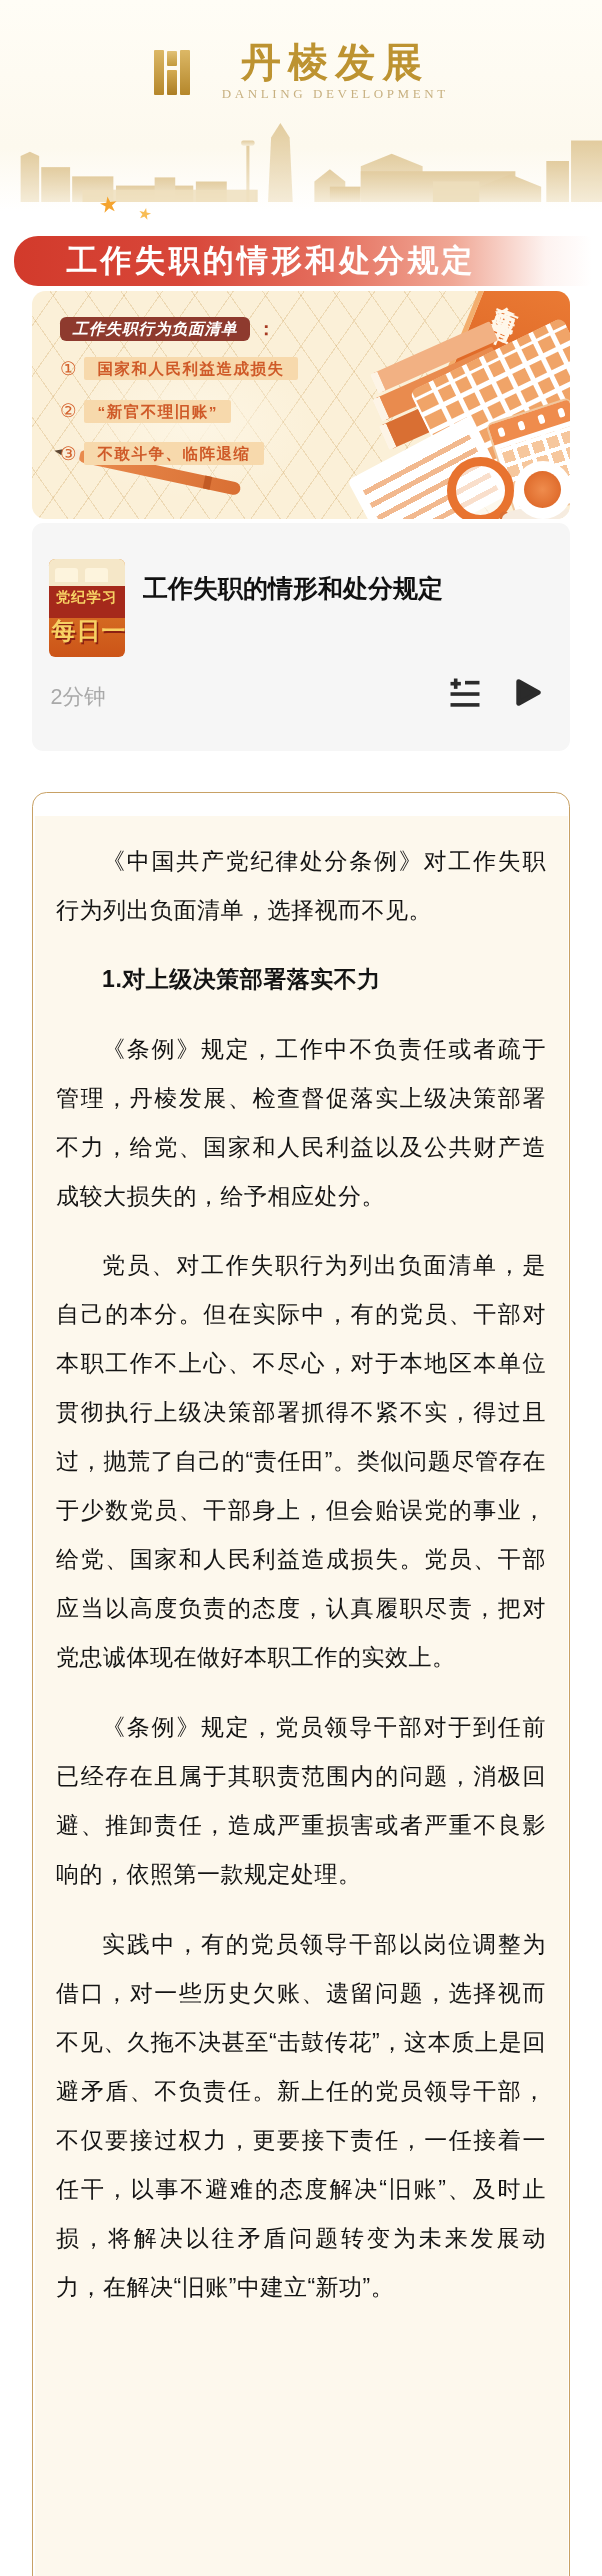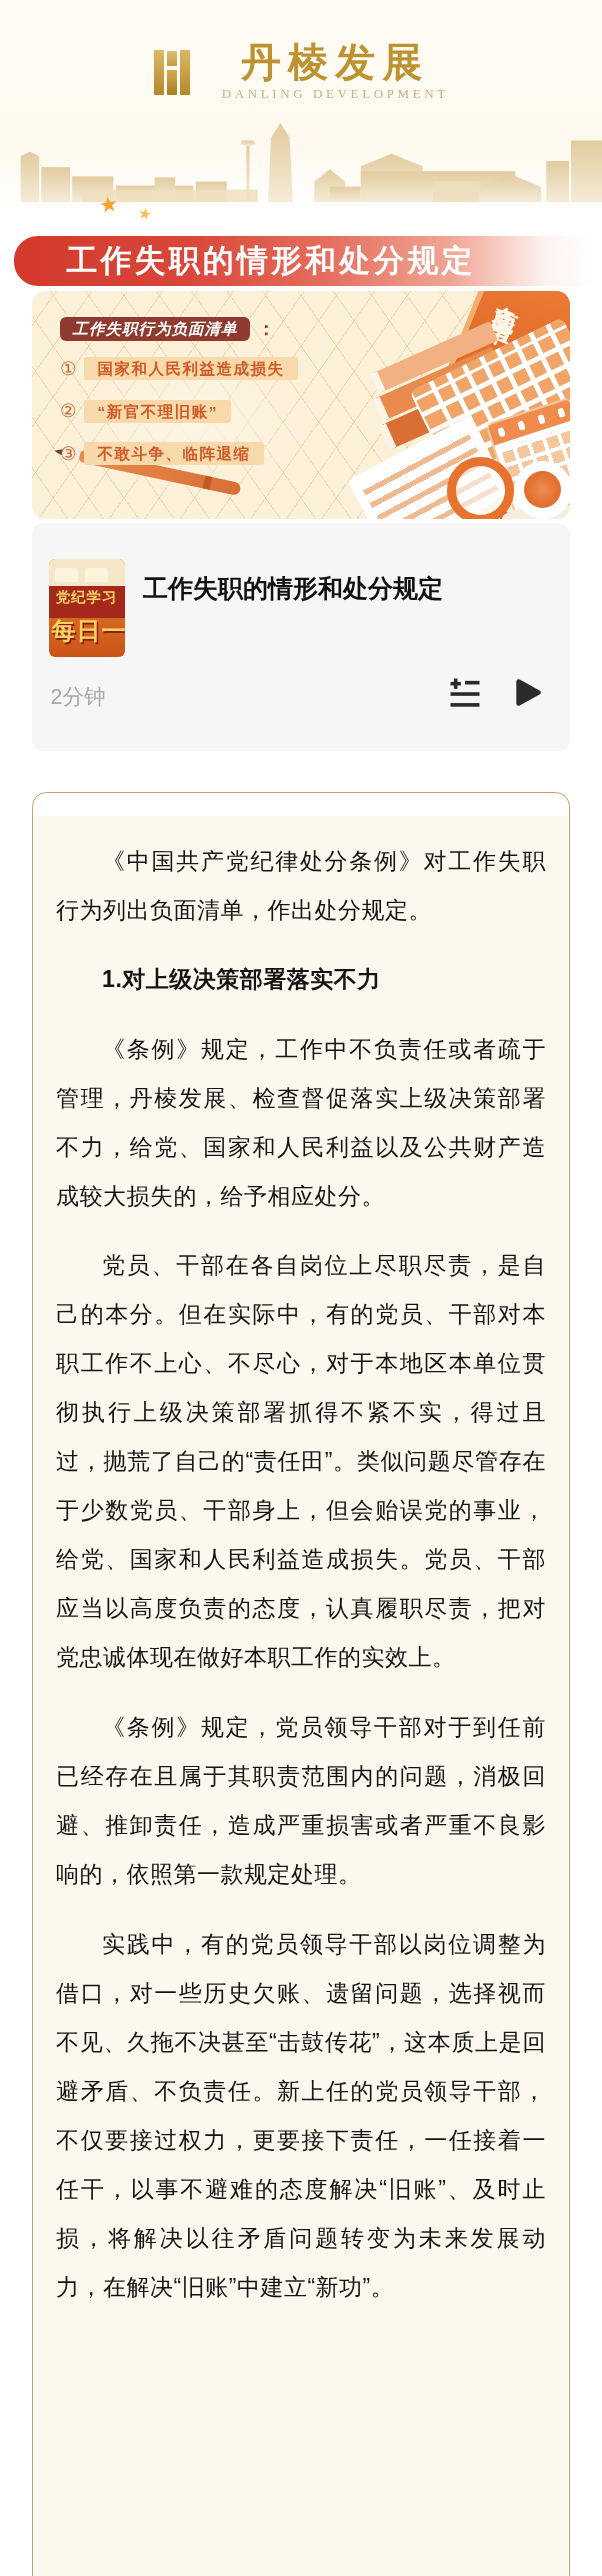--- a/index.html
+++ b/index.html
@@ -252,23 +252,23 @@
         <line x1="1" y1="52" x2="57" y2="52"></line>
       </g>
     </svg>
     <svg class="play-btn" viewBox="0 0 48 52">
       <polygon points="5,5 43,26 5,47" fill="#2b2b2b" stroke="#2b2b2b" stroke-width="9" stroke-linejoin="round"></polygon>
     </svg>
   </div>
 
   <div class="article-box">
     <div class="article-inner" id="article-body">
-        <div class="par">《中国共产党纪律处分条例》对工作失职行为列出负面清单，作出处分规定。</div>
+        <div class="par">《中国共产党纪律处分条例》对工作失职行为列出负面清单，选择视而不见。</div>
         <div class="hd">1.对上级决策部署落实不力</div>
         <div class="par">《条例》规定，工作中不负责任或者疏于管理，丹棱发展、检查督促落实上级决策部署不力，给党、国家和人民利益以及公共财产造成较大损失的，给予相应处分。</div>
-        <div class="par">党员、干部在各自岗位上尽职尽责，是自己的本分。但在实际中，有的党员、干部对本职工作不上心、不尽心，对于本地区本单位贯彻执行上级决策部署抓得不紧不实，得过且过，抛荒了自己的“责任田”。类似问题尽管存在于少数党员、干部身上，但会贻误党的事业，给党、国家和人民利益造成损失。党员、干部应当以高度负责的态度，认真履职尽责，把对党忠诚体现在做好本职工作的实效上。</div>
+        <div class="par">党员、对工作失职行为列出负面清单，是自己的本分。但在实际中，有的党员、干部对本职工作不上心、不尽心，对于本地区本单位贯彻执行上级决策部署抓得不紧不实，得过且过，抛荒了自己的“责任田”。类似问题尽管存在于少数党员、干部身上，但会贻误党的事业，给党、国家和人民利益造成损失。党员、干部应当以高度负责的态度，认真履职尽责，把对党忠诚体现在做好本职工作的实效上。</div>
         <div class="par">《条例》规定，党员领导干部对于到任前已经存在且属于其职责范围内的问题，消极回避、推卸责任，造成严重损害或者严重不良影响的，依照第一款规定处理。</div>
         <div class="par">实践中，有的党员领导干部以岗位调整为借口，对一些历史欠账、遗留问题，选择视而不见、久拖不决甚至“击鼓传花”，这本质上是回避矛盾、不负责任。新上任的党员领导干部，不仅要接过权力，更要接下责任，一任接着一任干，以事不避难的态度解决“旧账”、及时止损，将解决以往矛盾问题转变为未来发展动力，在解决“旧账”中建立“新功”。</div>
       </div>
   </div>
 
 </div>
 
 
 </body></html>

